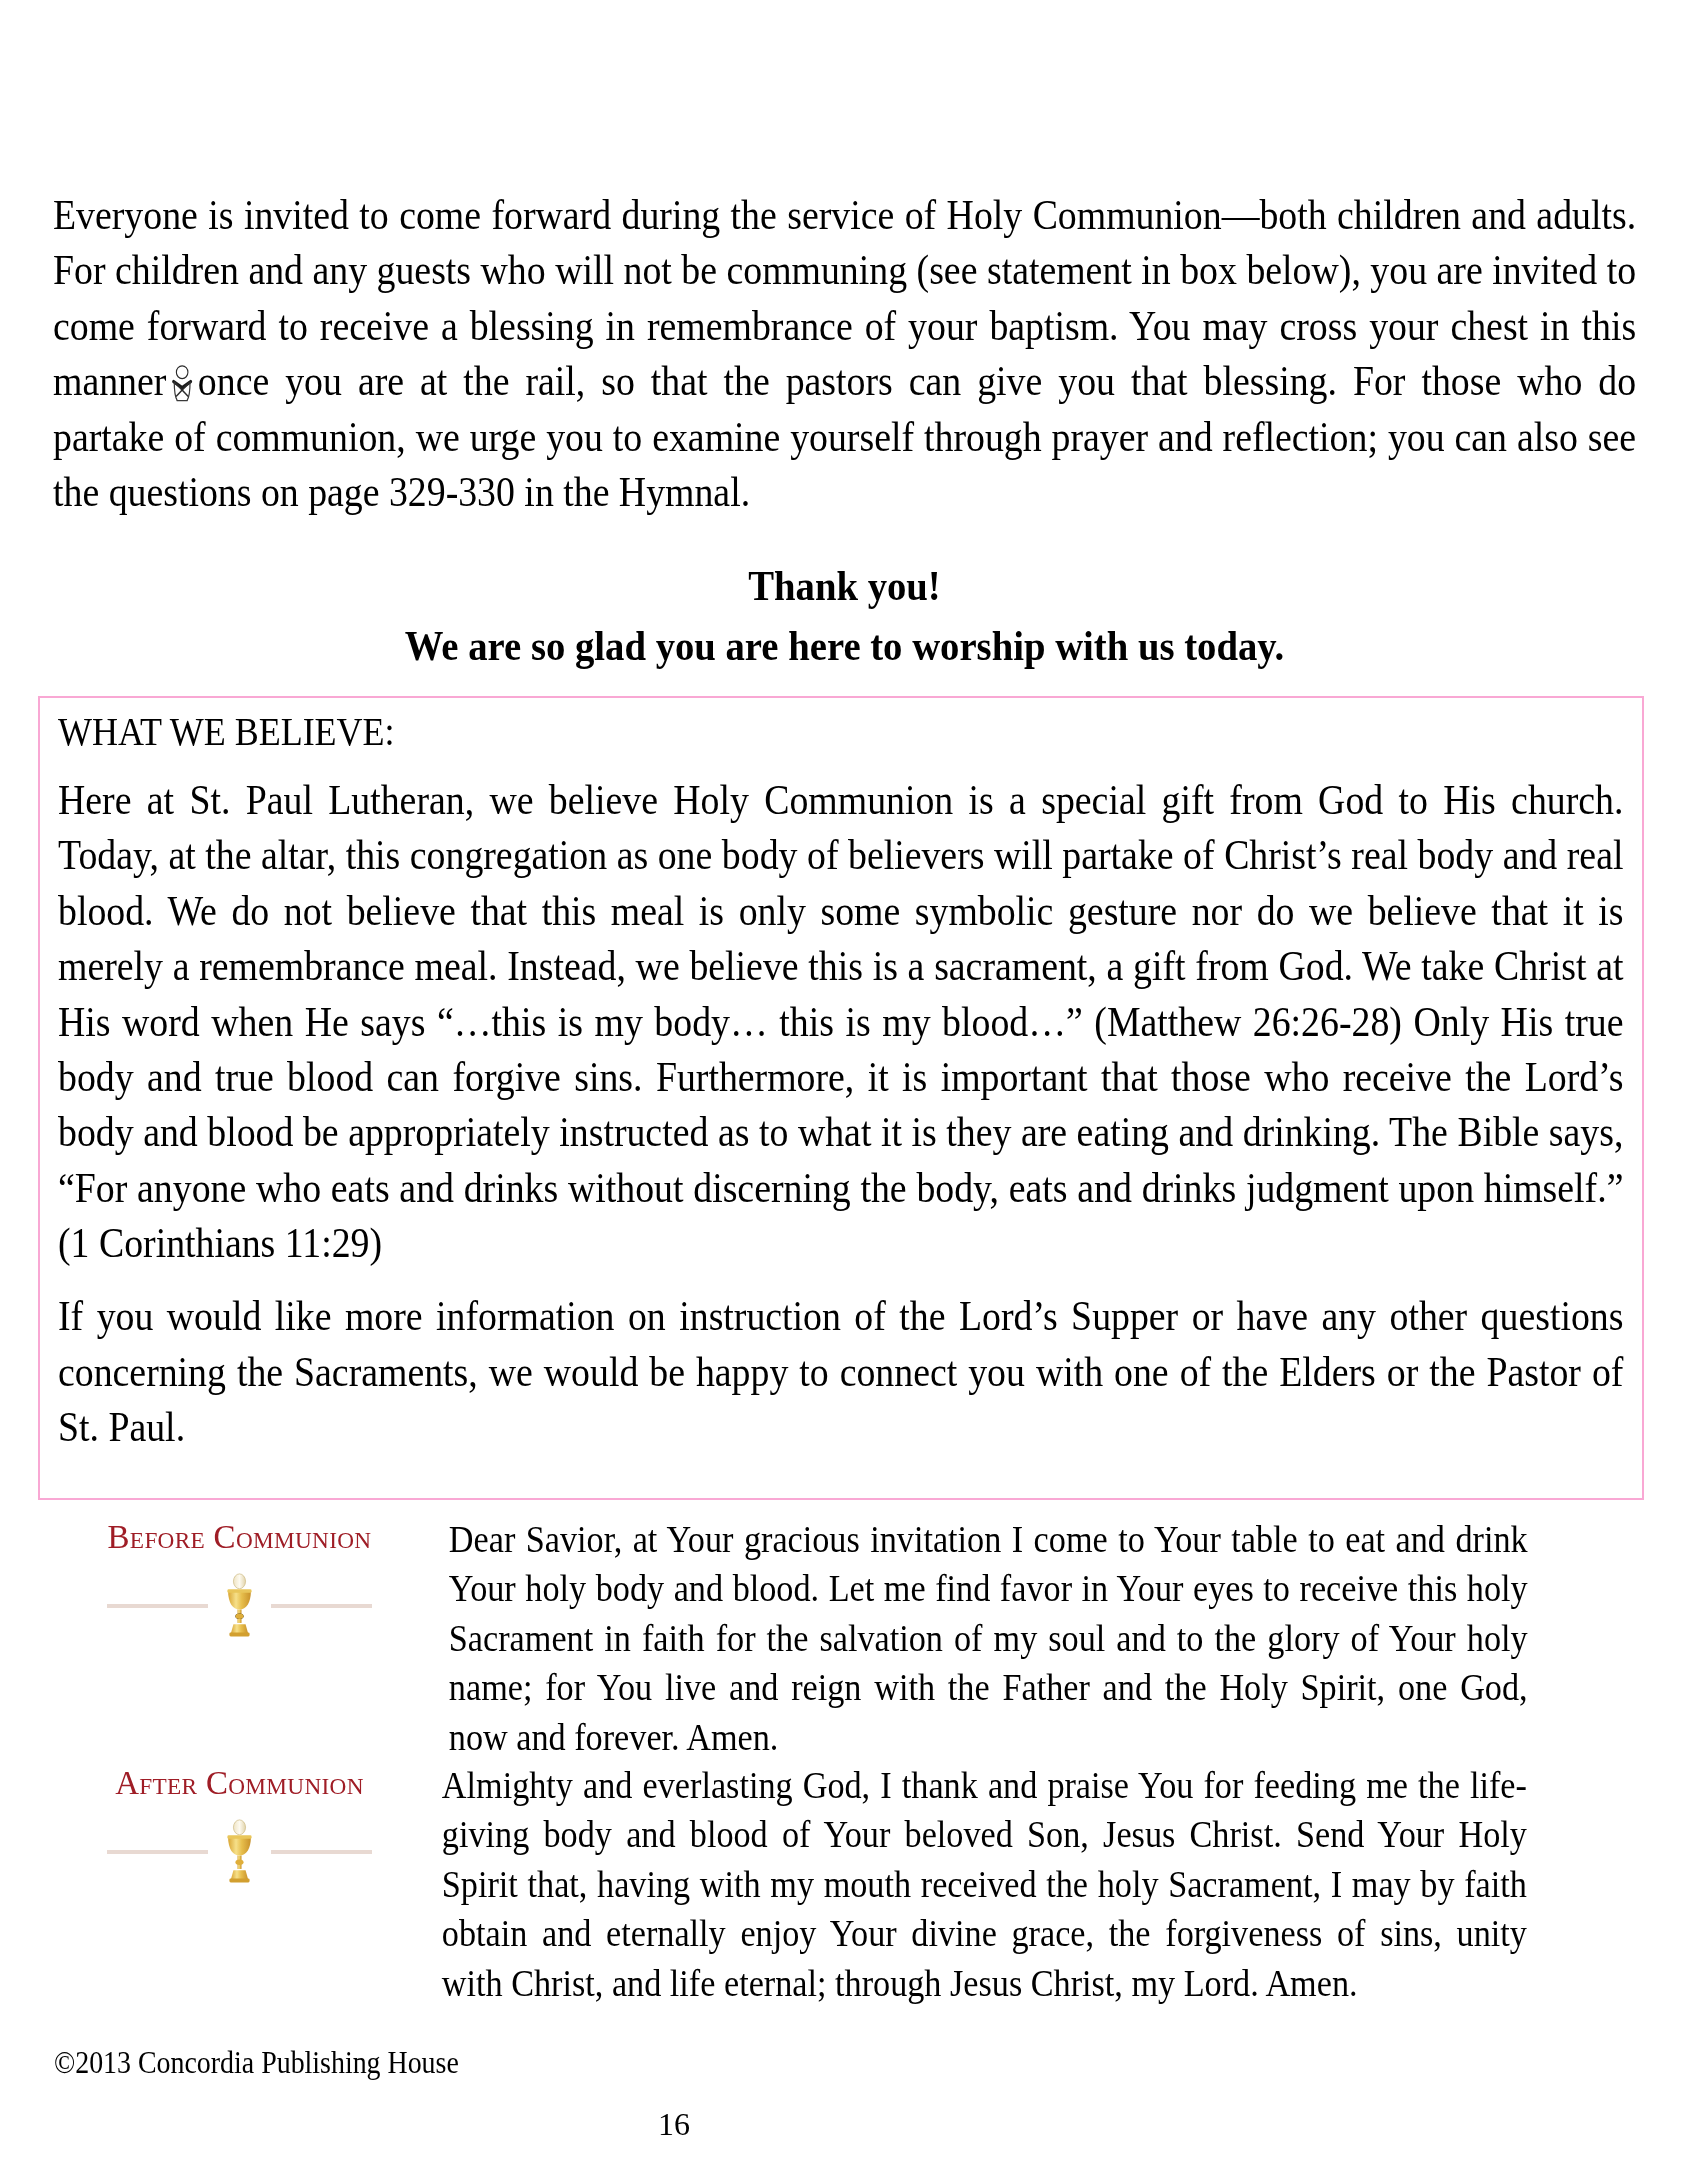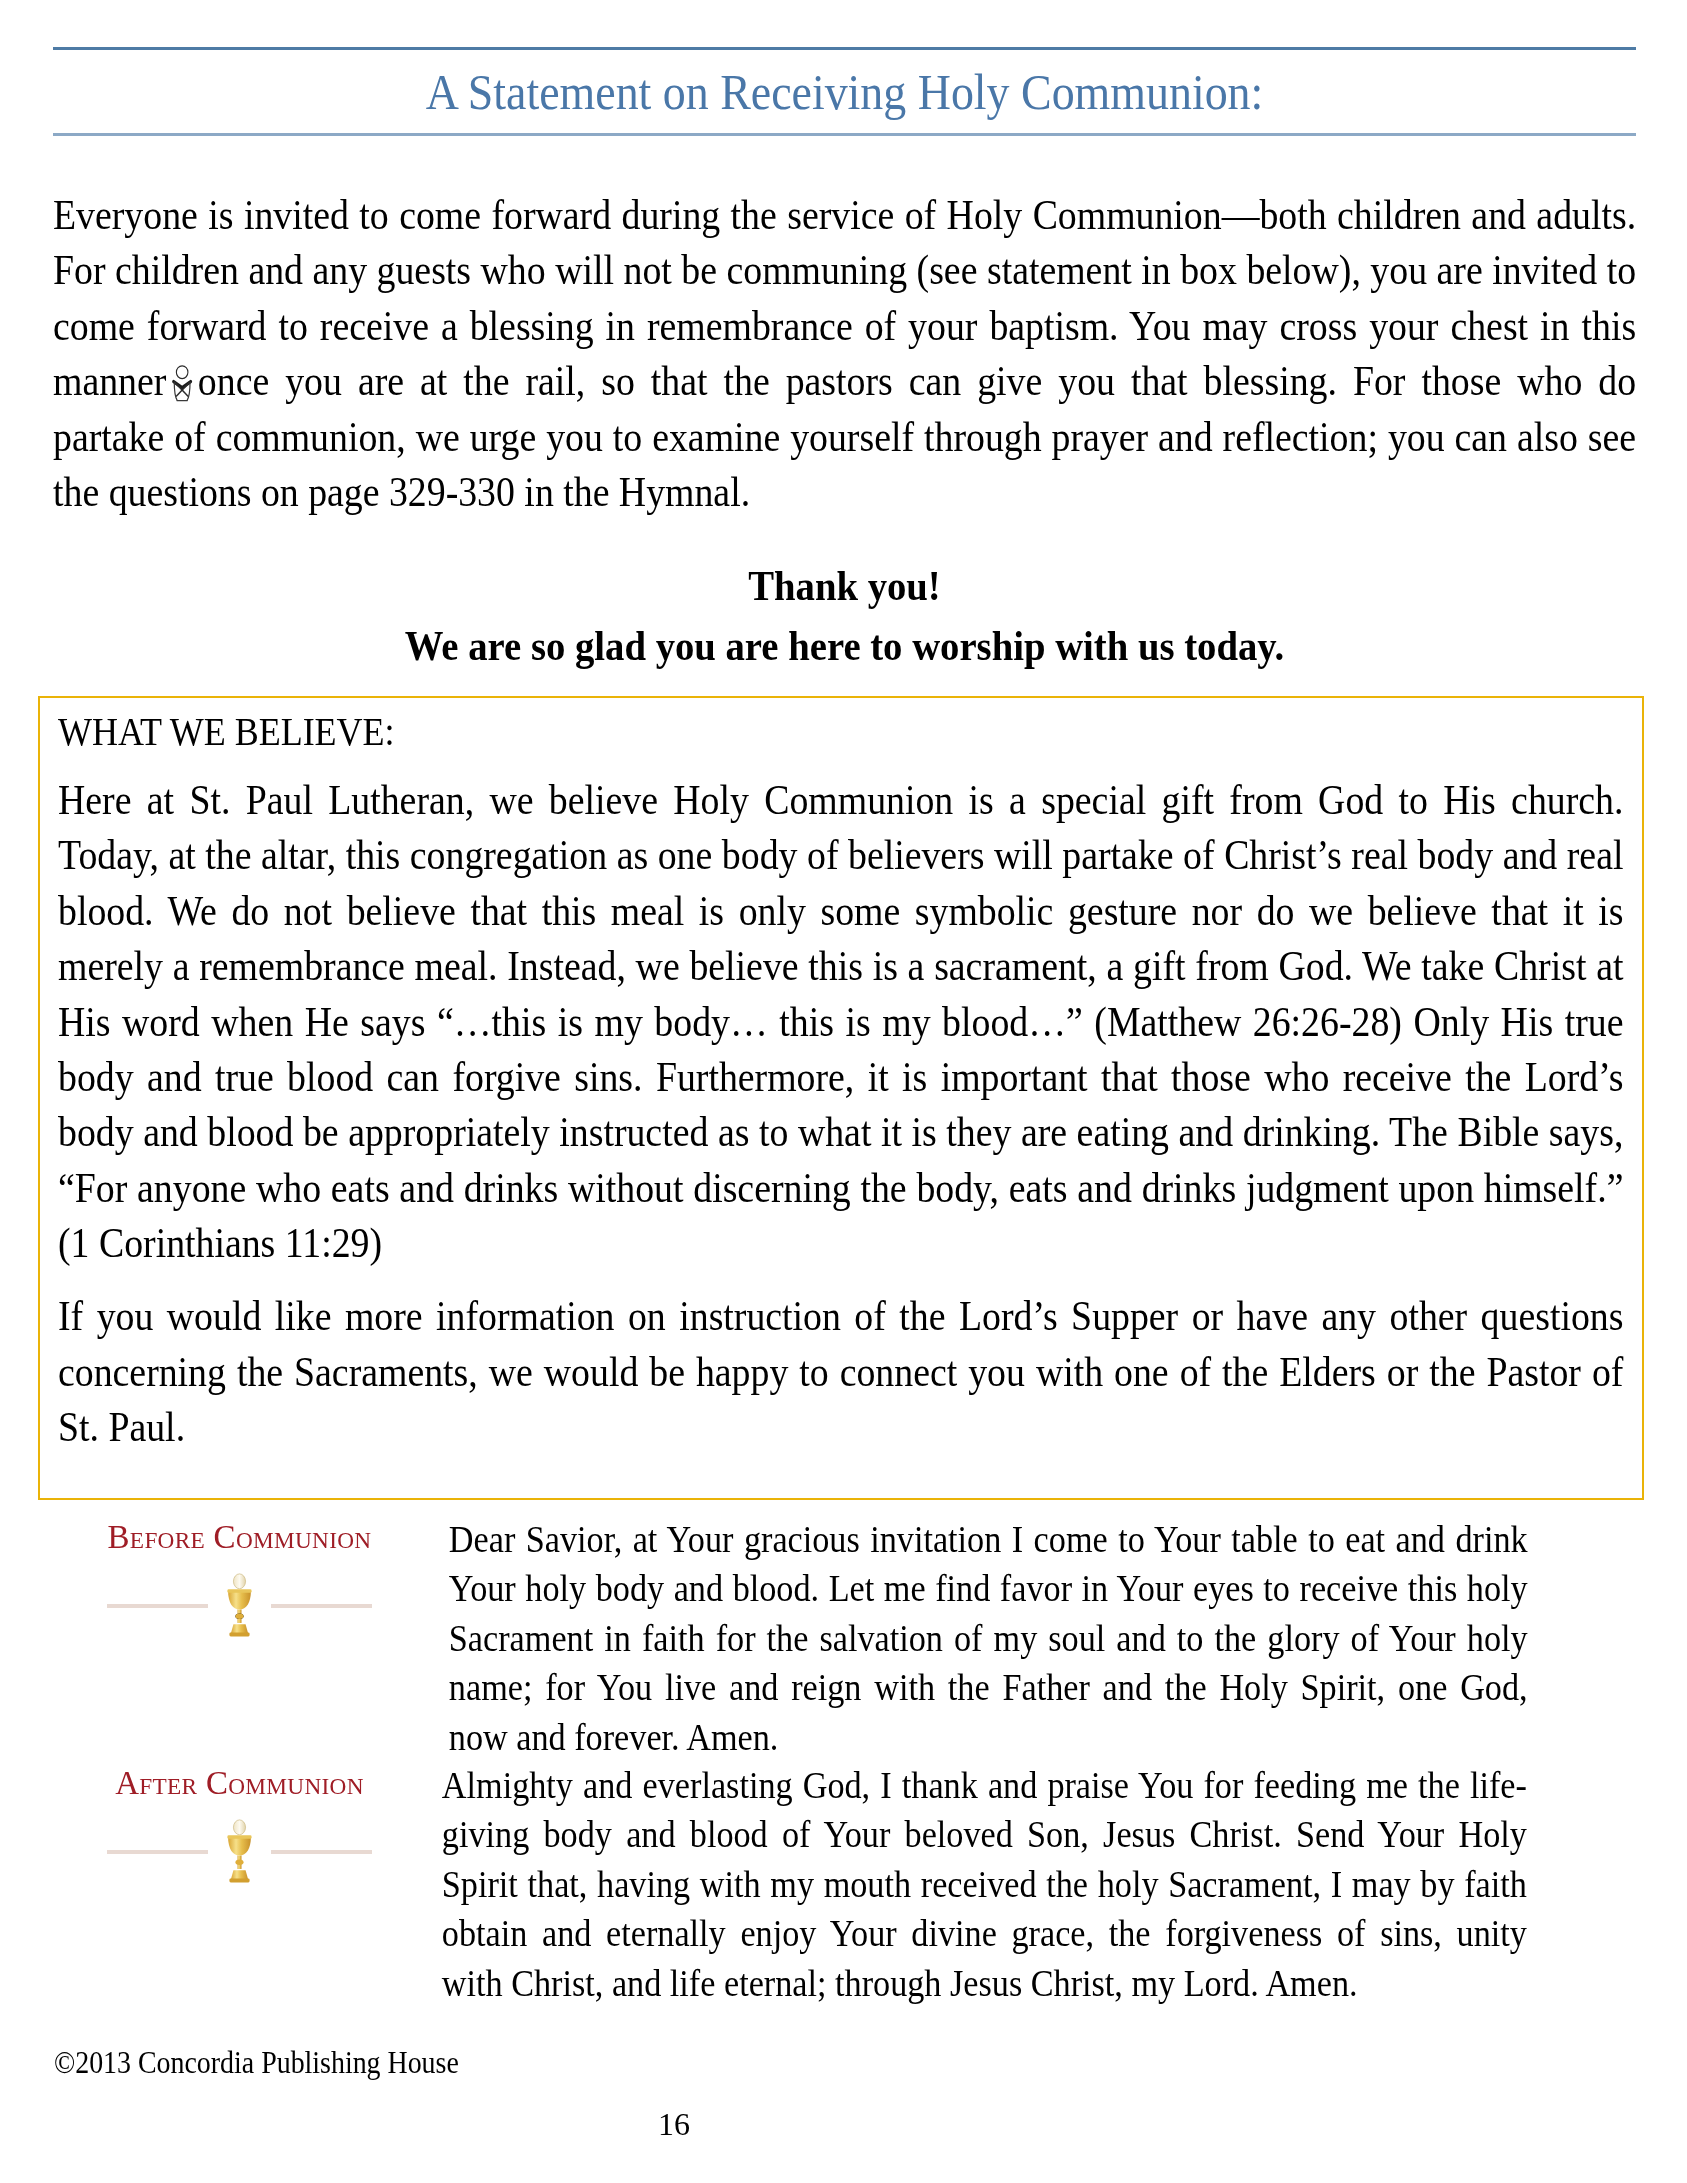--- a/index.html
+++ b/index.html
@@ -84,21 +84,21 @@
   #thank-you { top: 560px; }
   #glad-line { top: 620px; }
 
   
   .belief-box {
     position: absolute;
     left: 38px;
     top: 696px;
     width: 1606px;
     height: 804px;
-    border: 2px solid #eab308;
+    border: 2px solid #f9a8d4;
     box-sizing: border-box;
   }
   .belief-inner {
     padding: 9.4px 17.5px 0 17.5px;
   }
   .belief-heading {
     font-size: 40px;
     line-height: 1.26;
     transform: scaleX(0.90);
     transform-origin: left top;
@@ -189,25 +189,20 @@
     width: 1348px;
     text-align: center;
     font-size: 32px;
   }
 </style>
 </head>
 <body>
 
 <div class="page">
 
-  <div class="header-block">
-    <div class="rule"></div>
-    <div class="doc-title">A Statement on Receiving Holy Communion:</div>
-    <div class="rule-bottom"></div>
-  </div>
 
   <div class="intro">
     <span>Everyone is invited to come forward during the service of Holy Communion—both children and adults. For children and any guests who will not be communing (see statement in box below), you are invited to come forward to receive a blessing in remembrance of your baptism. You may cross your chest in this manner</span><span class="cross-glyph"><svg viewBox="0 0 40 56" xmlns="http://www.w3.org/2000/svg">
         <circle cx="20" cy="12" r="9.5" fill="none" stroke="#2b2b2b" stroke-width="1.8"></circle>
         <path d="M6 26 L20 35 L34 26" fill="none" stroke="#1c1c1c" stroke-width="5" stroke-linecap="round"></path>
         <path d="M7 26 C7 40 9 50 12 54" fill="none" stroke="#3a3a3a" stroke-width="2"></path>
         <path d="M33 26 C33 40 31 50 28 54" fill="none" stroke="#3a3a3a" stroke-width="2"></path>
         <path d="M8 27 L30 48" fill="none" stroke="#2b2b2b" stroke-width="2.4"></path>
         <path d="M32 27 L10 48" fill="none" stroke="#2b2b2b" stroke-width="2.4"></path>
         <path d="M11 54 L29 54" fill="none" stroke="#3a3a3a" stroke-width="2"></path>

